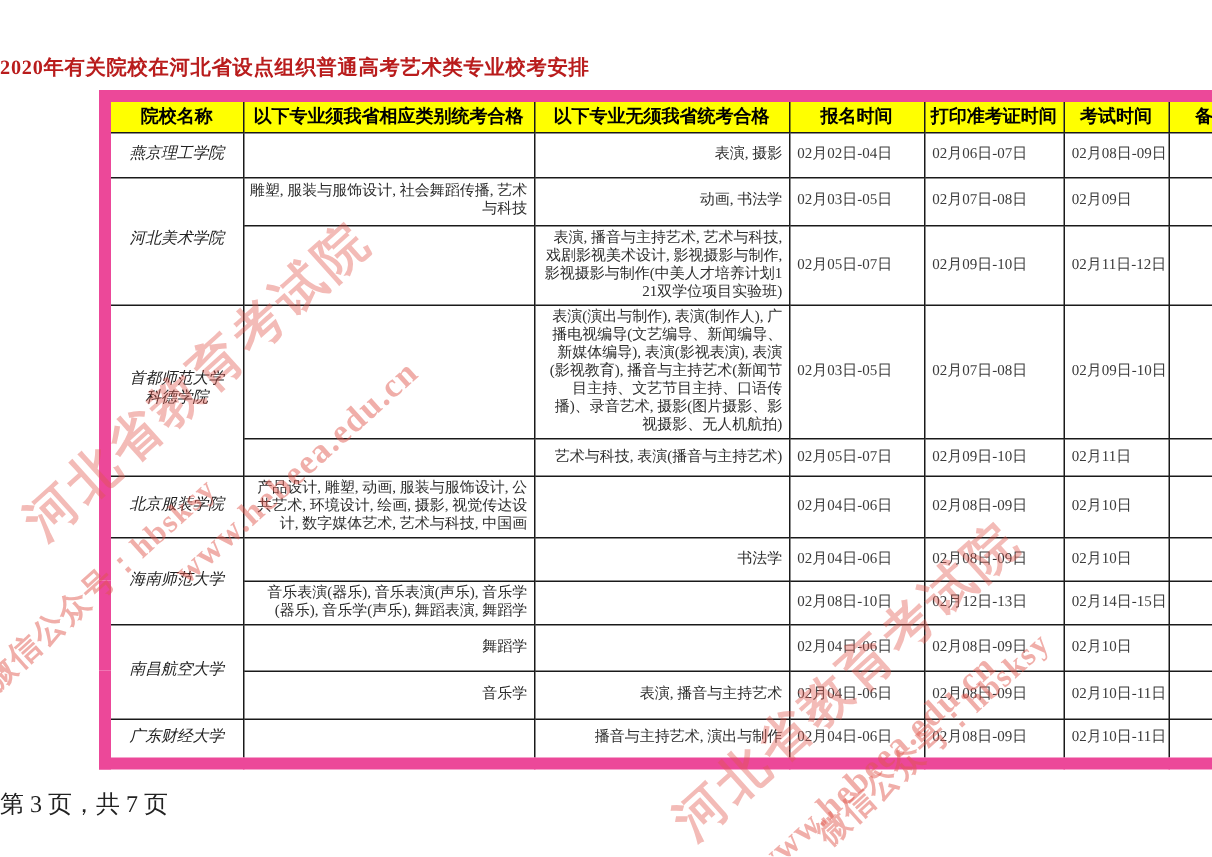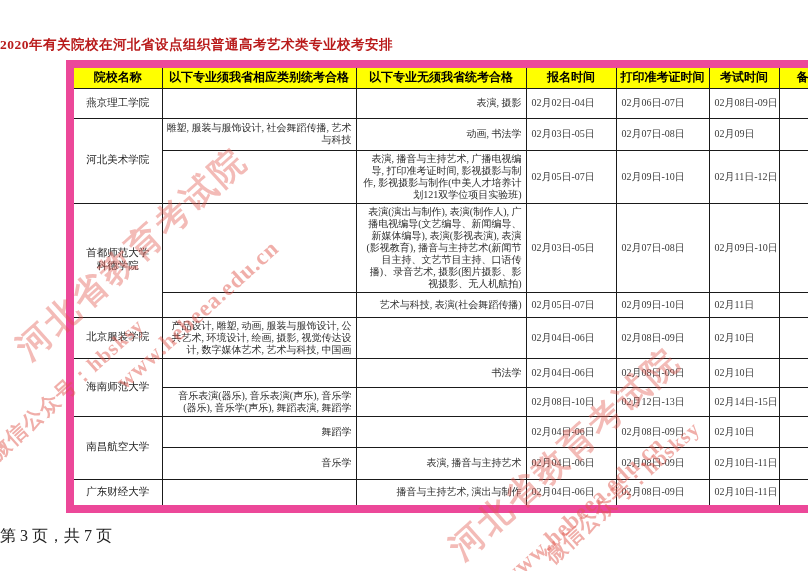--- a/index.html
+++ b/index.html
@@ -27,21 +27,21 @@
   .sched th, .sched td { border:1px solid #1a1a1a; }
   .sched th {
     background:#ffff00; font-size:12px; font-weight:bold; color:#000;
     height:24px; text-align:center; padding:1px 2px;
   }
   .sched td {
     font-size:10px; line-height:1.2; color:#2e2e2e;
     vertical-align:middle; padding:2px 4px;
     word-break:break-all;
   }
-  td.school { text-align:center; font-size:10.5px; color:#222; padding:2px 12px; }
+  td.school { text-align:center; font-size:10.5px; color:#222; padding:2px 12px;font-style:italic; }
   td.prog   { text-align:right; }
   td.date   { font-size:10px; color:#3a3a3a; white-space:nowrap; padding-left:5px; }
   td.note   { }
 
   tr.h30{height:30px} tr.h32{height:32px} tr.h45{height:45px}
   tr.h88{height:88px} tr.h25{height:25px} tr.h41{height:41px}
   tr.h29{height:29px} tr.h28{height:28px} tr.h31{height:31px}
   tr.h33{height:30px}
 
   .page-footer {
@@ -112,39 +112,39 @@
         <td class="school" rowspan="2">河北美术学院</td>
         <td class="prog">雕塑, 服装与服饰设计, 社会舞蹈传播, 艺术与科技</td>
         <td class="prog">动画, 书法学</td>
         <td class="date">02月03日-05日</td>
         <td class="date">02月07日-08日</td>
         <td class="date">02月09日</td>
         <td class="note"></td>
       </tr>
       <tr class="h45">
         <td class="prog"></td>
-        <td class="prog">表演, 播音与主持艺术, 广播电视编导, 打印准考证时间, 影视摄影与制作, 影视摄影与制作(中美人才培养计划121双学位项目实验班)</td>
+        <td class="prog">表演, 播音与主持艺术, 艺术与科技, 戏剧影视美术设计, 影视摄影与制作, 影视摄影与制作(中美人才培养计划121双学位项目实验班)</td>
         <td class="date">02月05日-07日</td>
         <td class="date">02月09日-10日</td>
         <td class="date">02月11日-12日</td>
         <td class="note"></td>
       </tr>
 
       <tr class="h88">
         <td class="school" rowspan="2">首都师范大学科德学院</td>
         <td class="prog"></td>
         <td class="prog">表演(演出与制作), 表演(制作人), 广播电视编导(文艺编导、新闻编导、新媒体编导), 表演(影视表演), 表演(影视教育), 播音与主持艺术(新闻节目主持、文艺节目主持、口语传播)、录音艺术, 摄影(图片摄影、影视摄影、无人机航拍)</td>
         <td class="date">02月03日-05日</td>
         <td class="date">02月07日-08日</td>
         <td class="date">02月09日-10日</td>
         <td class="note"></td>
       </tr>
       <tr class="h25">
         <td class="prog"></td>
-        <td class="prog">艺术与科技, 表演(社会舞蹈传播)</td>
+        <td class="prog">艺术与科技, 表演(播音与主持艺术)</td>
         <td class="date">02月05日-07日</td>
         <td class="date">02月09日-10日</td>
         <td class="date">02月11日</td>
         <td class="note"></td>
       </tr>
 
       <tr class="h41">
         <td class="school">北京服装学院</td>
         <td class="prog">产品设计, 雕塑, 动画, 服装与服饰设计, 公共艺术, 环境设计, 绘画, 摄影, 视觉传达设计, 数字媒体艺术, 艺术与科技, 中国画</td>
         <td class="prog"></td>

